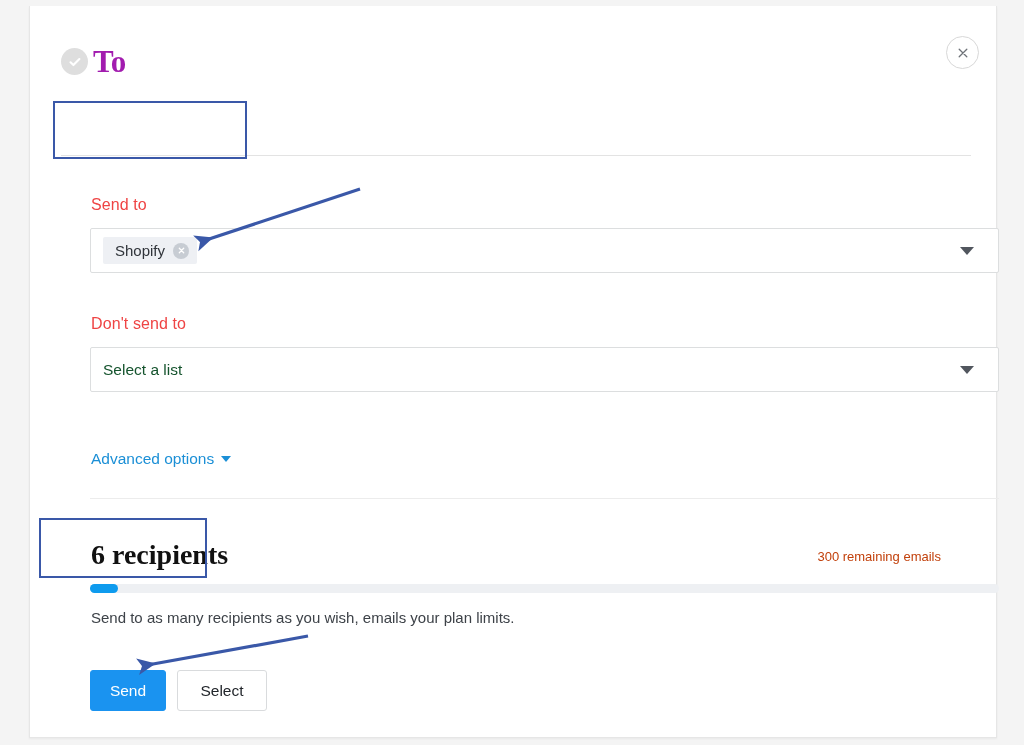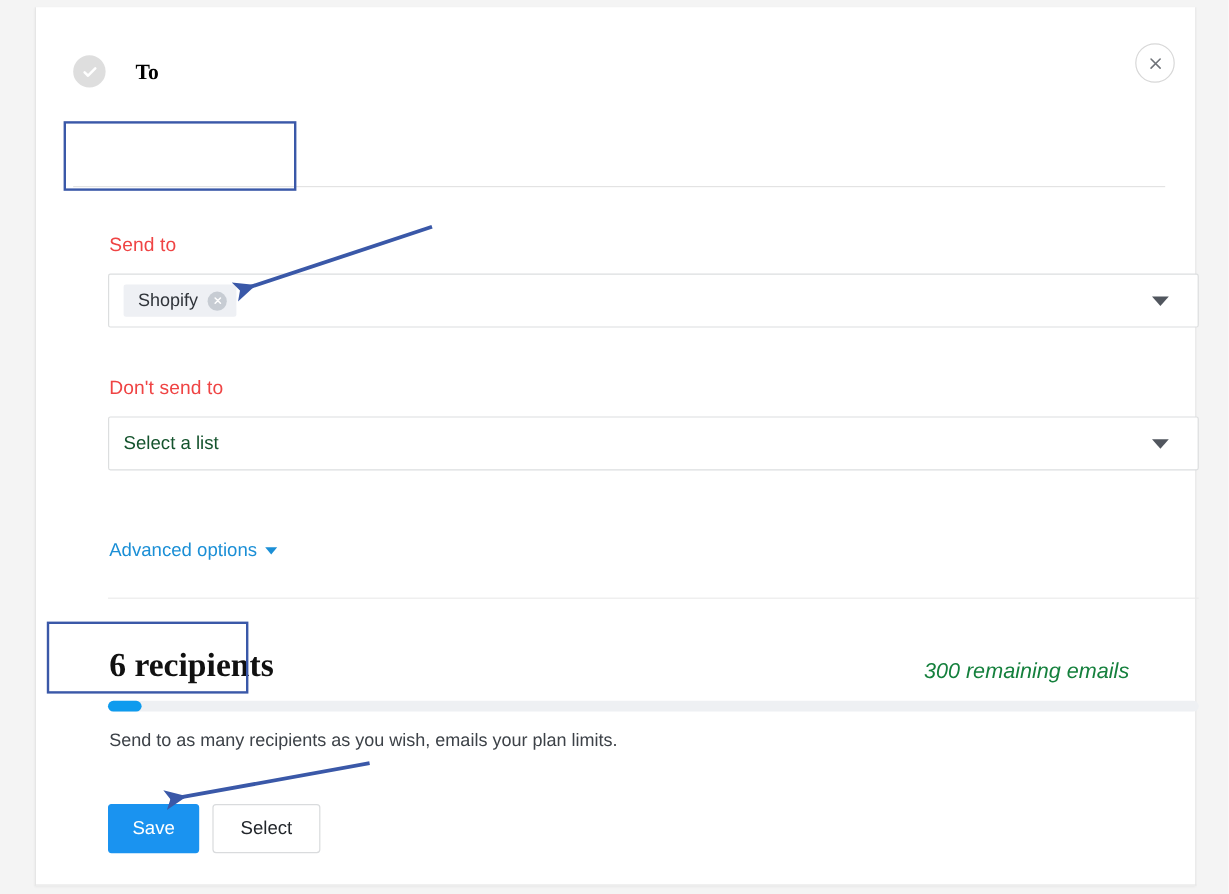--- a/index.html
+++ b/index.html
@@ -38,25 +38,25 @@
   }
   .check-circle {
     width: 27px; height: 27px;
     border-radius: 50%;
     background: #dedede;
     display: flex; align-items: center; justify-content: center;
     flex: none;
   }
   .check-circle svg { display: block; }
   .header-title {
-    margin-left: 25px;
+    margin-left: 5px;
     font-family: "Liberation Serif", serif;
     font-weight: bold;
-    font-size: 18px;
-    color: #000000;
+    font-size: 31px;
+    color: #a21caf;
     letter-spacing: 0px;
     line-height: 1;
   }
   .close-btn {
     position: absolute;
     right: 17px; top: 30px;
     width: 33px; height: 33px;
     border-radius: 50%;
     border: 1px solid #d8d8d8;
     background: #ffffff;
@@ -196,24 +196,23 @@
     left: 61px; top: 535px;
     font-family: "Liberation Serif", serif;
     font-weight: bold;
     font-size: 28px;
     color: #111111;
     line-height: 1;
   }
   .remaining {
     position: absolute;
     right: 55px; top: 543px;
-    font-size: 18px;
-    color: #15803d;
+    font-size: 13px;
+    color: #c2410c;
     white-space: nowrap;
-    font-style: italic;
   }
   .progress-track {
     position: absolute;
     left: 60px; top: 578px;
     width: 909px; height: 9px;
     background: #eef0f3;
     border-radius: 5px;
   }
   .progress-fill {
     position: absolute;
@@ -329,21 +328,21 @@
 
       <div class="recipients">6 recipients</div>
       <div class="remaining">300 remaining emails</div>
       <div class="progress-track">
         <div class="progress-fill" style="width: 28px;"></div>
       </div>
       <div class="help-text">Send to as many recipients as you wish, emails your plan limits.</div>
 
       <div class="btn-row">
         <div class="btn btn-save">
-          <span>Save</span>
+          <span>Send</span>
         </div>
         <div class="btn btn-cancel">
           <span>Select</span>
         </div>
       </div>
 
     </div>
   </div>
 
   <div class="anno-box anno-tabs"></div>

